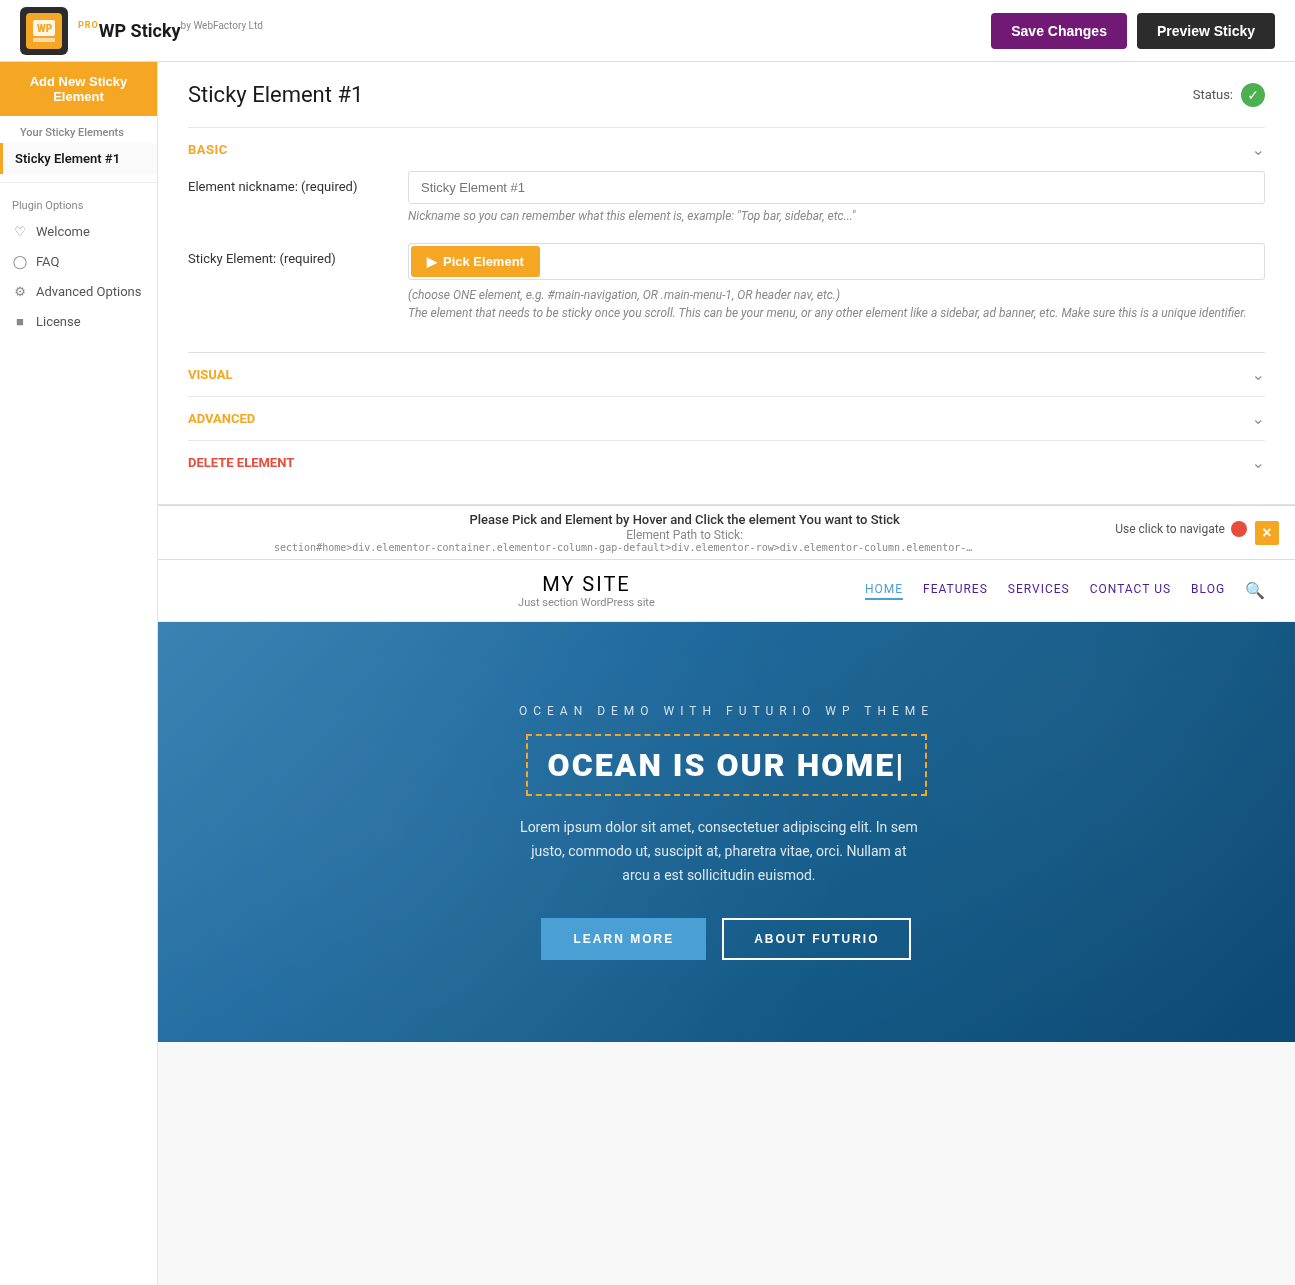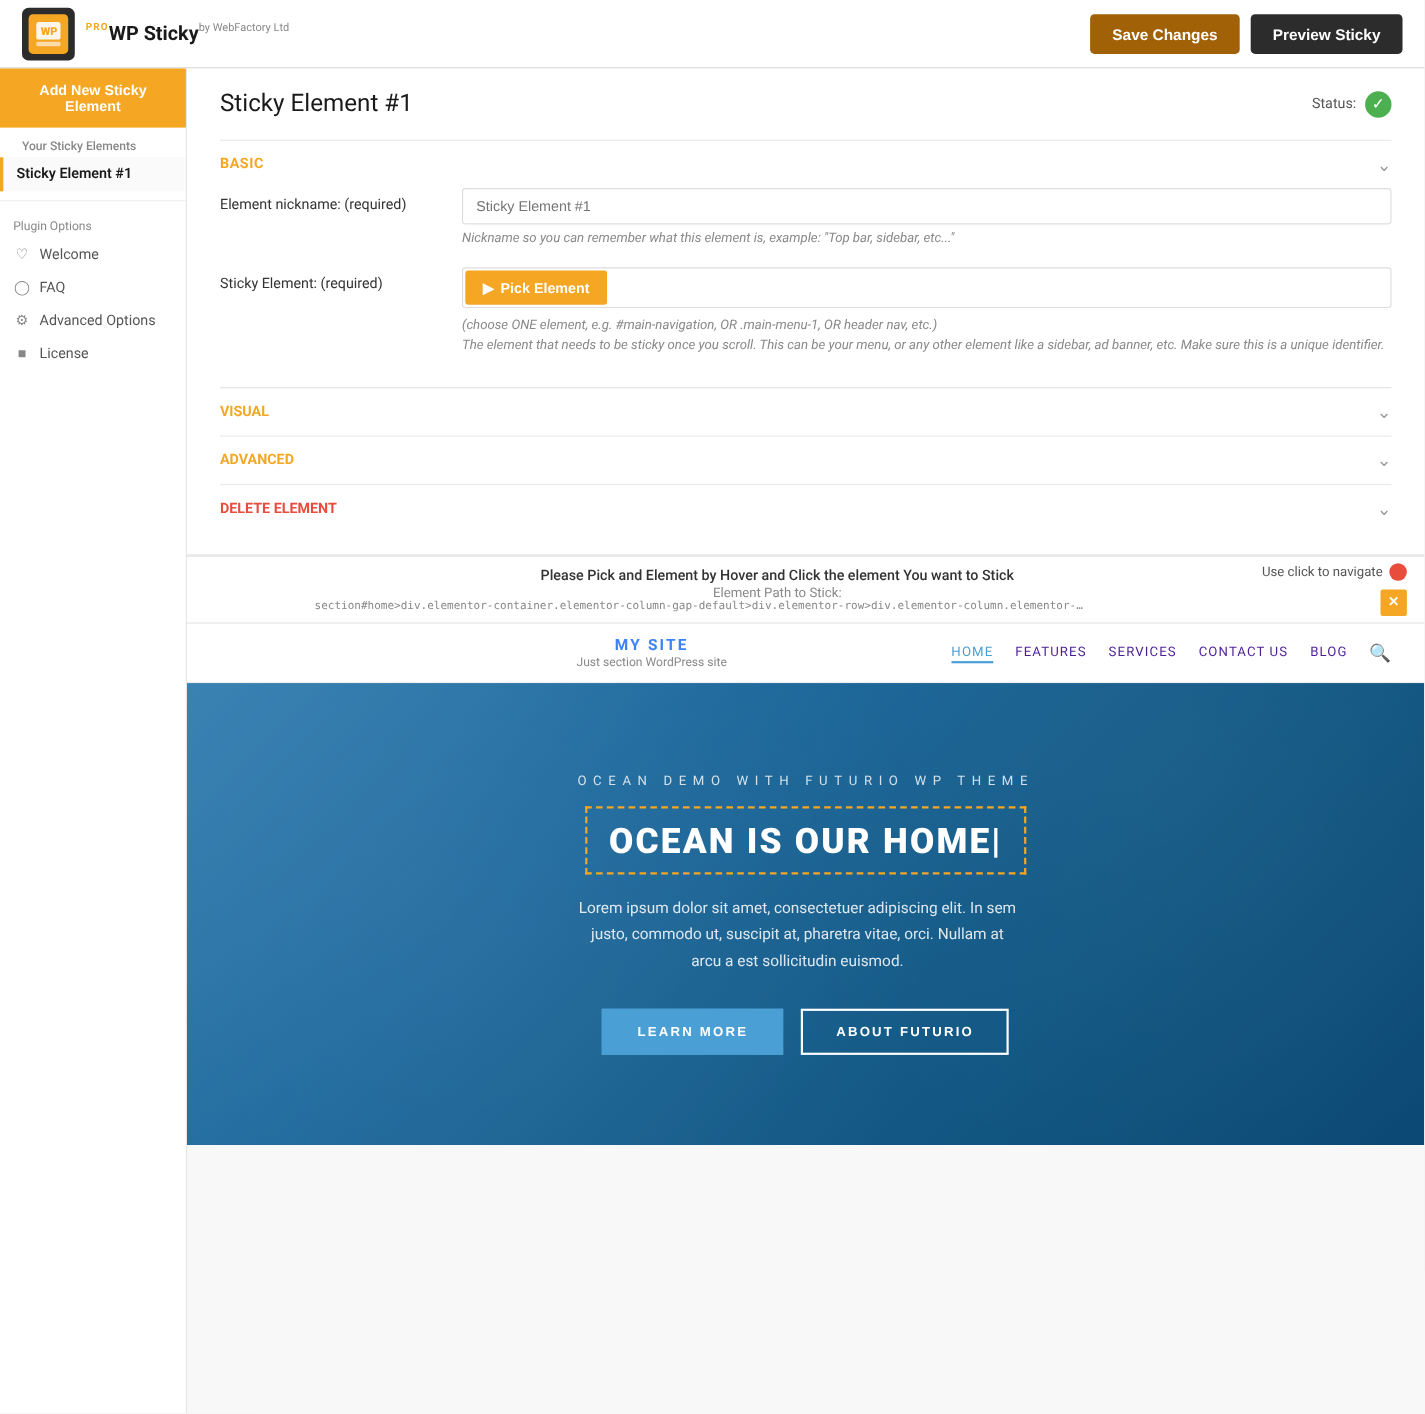--- a/index.html
+++ b/index.html
@@ -42,21 +42,21 @@
       align-items: center;
       justify-content: center;
     }
     .logo-icon-inner svg { width: 28px; height: 28px; }
     .logo-text-area { display: flex; flex-direction: row; }
     .logo-pro { font-size: 9px; color: #f5a623; font-weight: 700; letter-spacing: 1px; text-transform: uppercase; }
     .logo-title { font-size: 18px; font-weight: 700; color: #1a1a1a; line-height: 1.2; }
     .logo-sub { font-size: 10px; color: #888; }
     .header-buttons { display: flex; gap: 10px; align-items: center; }
     .btn-save {
-      background: #a16207;
+      background: #701a75;
       color: #fff;
       border: none;
       padding: 10px 20px;
       border-radius: 4px;
       font-size: 14px;
       font-weight: 600;
       cursor: pointer;
     }
     .btn-preview {
       background: #2c2c2c;
@@ -70,21 +70,21 @@
     }
 
     
     .main-layout {
       display: flex;
       min-height: calc(100vh - 62px);
     }
 
     
     .sidebar {
-      width: 170px;
+      width: 158px;
       background: #fff;
       border-right: 1px solid #e5e5e5;
       flex-shrink: 0;
       padding-bottom: 20px;
     }
     .btn-add-sticky {
       background: #f5a623;
       color: #fff;
       border: none;
       padding: 12px 10px;
@@ -278,21 +278,21 @@
     .picker-subtitle { font-size: 12px; color: #888; }
     .picker-path {
       font-size: 10px;
       color: #888;
       font-family: monospace;
       white-space: nowrap;
       overflow: hidden;
       text-overflow: ellipsis;
       max-width: 700px;
     }
-    .picker-right { display: flex; align-items: flex-end; gap: 8px; flex-shrink: 0; flex-direction: column; }
+    .picker-right { display: flex; align-items: flex-start; gap: 8px; flex-shrink: 0; }
     .use-click-btn {
       font-size: 12px;
       color: #555;
       display: flex;
       align-items: center;
       gap: 6px;
     }
     .red-dot { width: 16px; height: 16px; border-radius: 50%; background: #e74c3c; display: inline-block; }
     .close-picker {
       background: #f5a623;
@@ -316,21 +316,21 @@
     }
     .site-top-nav {
       background: #fff;
       display: flex;
       align-items: center;
       justify-content: space-between;
       padding: 12px 30px;
       border-bottom: 1px solid #eee;
     }
     .site-logo { text-align: center; }
-    .site-logo-title { font-size: 14px; font-weight: 700; letter-spacing: 2px; color: #3b82f6; }
+    .site-logo-title { font-size: 20px; font-weight: 400; letter-spacing: 2px; color: #000000; }
     .site-logo-sub { font-size: 11px; color: #888; }
     .site-nav { display: flex; gap: 20px; }
     .site-nav-item { font-size: 12px; color: #4c1d95; letter-spacing: 1px; text-transform: uppercase; cursor: pointer; }
     .site-nav-item.active { color: #4a9fd4; border-bottom: 2px solid #4a9fd4; padding-bottom: 2px; }
     .search-icon-nav { font-size: 16px; color: #555; cursor: pointer; }
 
     
     .hero-section {
       background: linear-gradient(135deg, #4a9fd4 0%, #2980b9 30%, #1a6a9a 60%, #0d4f7a 100%);
       min-height: 420px;

